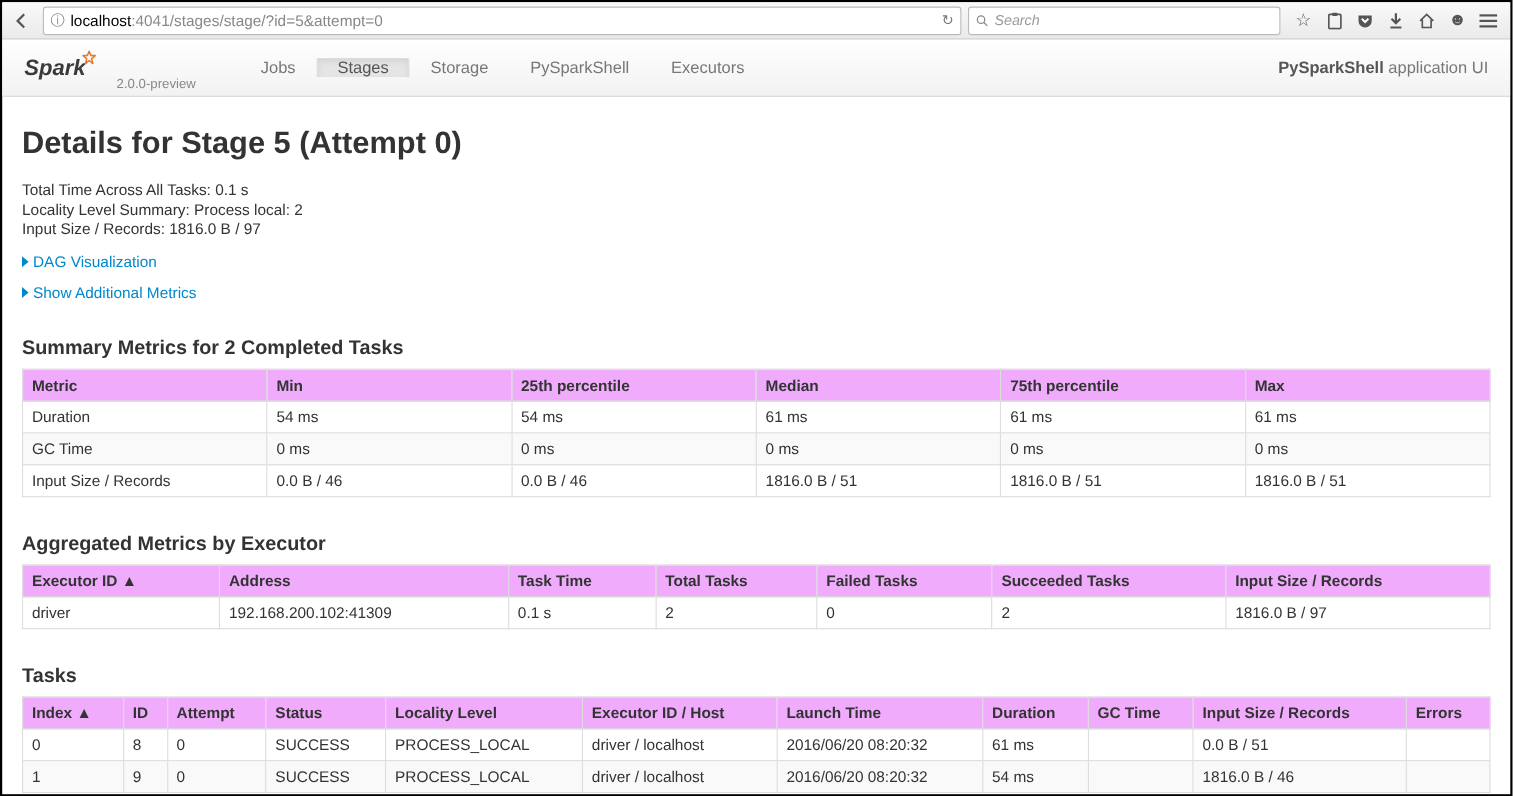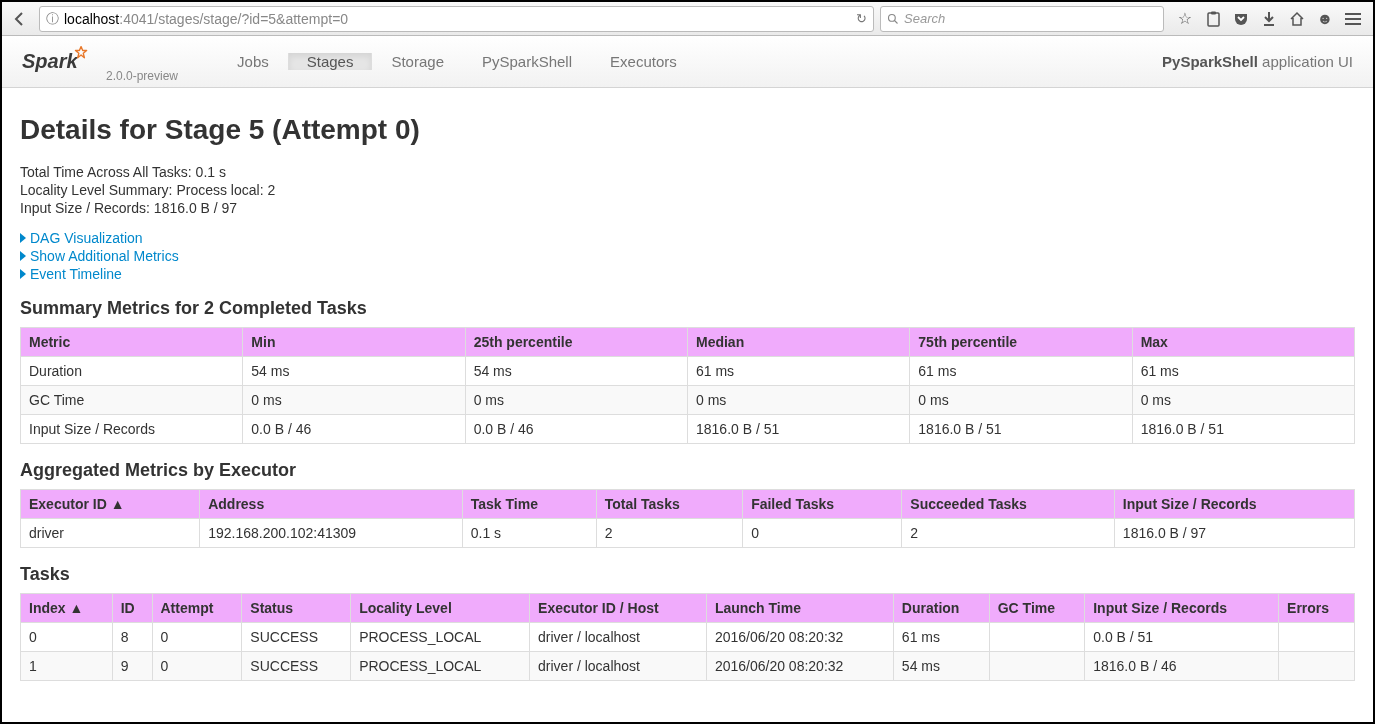--- a/index.html
+++ b/index.html
@@ -29,24 +29,24 @@
 .nav-tab.active { background: #e5e5e5; color: #555; border-left:1px solid #ddd; border-right:1px solid #ddd; box-shadow: inset 0 3px 6px rgba(0,0,0,.08);}
 .navbar-right { margin-left: auto; font-size: 15px; color: #777; }
 .navbar-right strong { color: #555; font-weight: 700; }
 
 .content { padding: 12px 18px 30px; }
 h2.page-title { font-size: 28px; font-weight: 700; margin: 14px 0 18px; color:#333;}
 .meta-line { font-size: 14px; margin: 2px 0; }
 .meta-line b { font-weight: 400; }
 
 .expand-links { margin: 14px 0 10px; }
-.expand-link { color: #0088cc; font-size: 14px; margin: 2px 0; display:flex; align-items:center; gap:4px; cursor:pointer;}
+.expand-link { color: #0088cc; font-size: 14px; margin: 12px 0; display:flex; align-items:center; gap:4px; cursor:pointer;}
 .caret-r { display:inline-block; width:0; height:0; border-top:5px solid transparent; border-bottom:5px solid transparent; border-left:6px solid #0088cc;}
 
-h4.section-title { font-size: 18px; font-weight: 700; margin: 16px 0 8px; }
+h4.section-title { font-size: 18px; font-weight: 700; margin: 32px 0 8px; }
 
 table.tbl { width: 100%; border-collapse: collapse; font-size: 14px; margin-bottom: 6px; }
 table.tbl th, table.tbl td { border: 1px solid #ddd; padding: 6px 8px; text-align: left; }
 table.tbl th { background: #f0abfc; font-weight: 700; }
 table.tbl tbody tr:nth-child(even) td { background:#f9f9f9; }
 
 
 .brand svg { width: 78px; height: 40px; }
 
 .outer { border:2px solid #000; width:1375px; height:724px; position:relative; overflow:hidden;}
@@ -142,24 +142,20 @@
   <div class="meta-line"><b>Input Size / Records:</b> <span>1816.0 B / 97</span></div>
 
   <div class="expand-links">
     <div class="expand-link">
           <span class="caret-r"></span>
           <span>DAG Visualization</span>
         </div>
     <div class="expand-link">
           <span class="caret-r"></span>
           <span>Show Additional Metrics</span>
-        </div>
-    <div class="expand-link">
-          <span class="caret-r"></span>
-          <span>Event Timeline</span>
         </div>
   </div>
 
   <h4 class="section-title">Summary Metrics for 2 Completed Tasks</h4>
   <table class="tbl">
     <colgroup>
           <col style="width:16%">
           <col style="width:16%">
           <col style="width:16%">
           <col style="width:16%">

